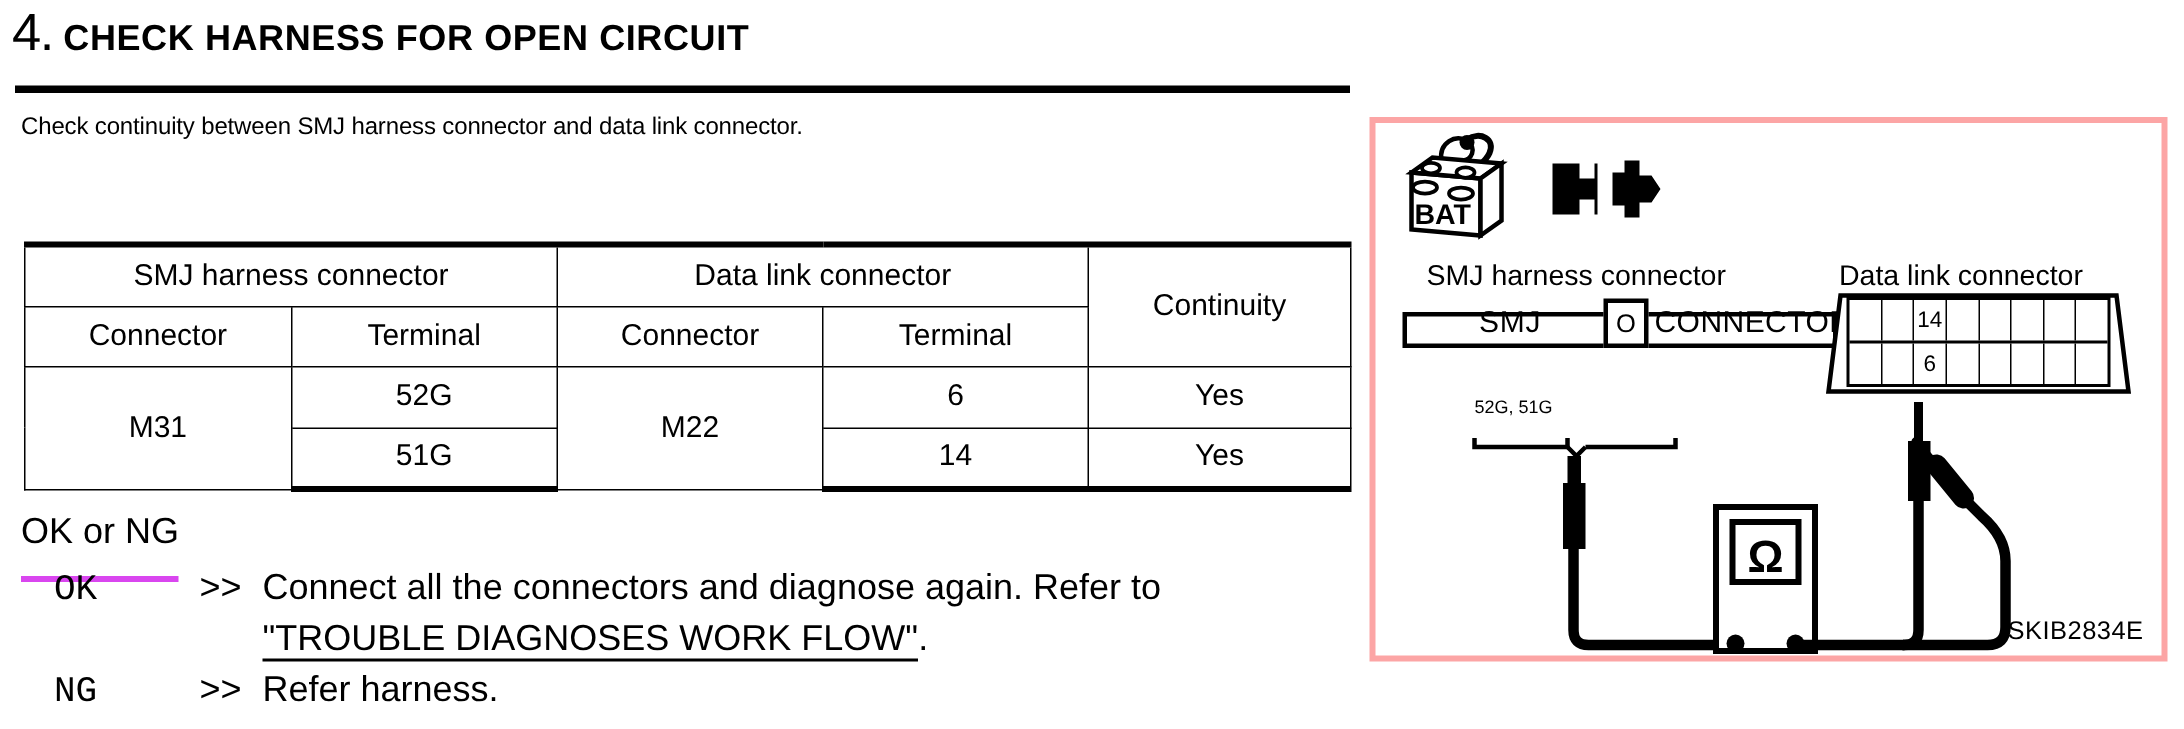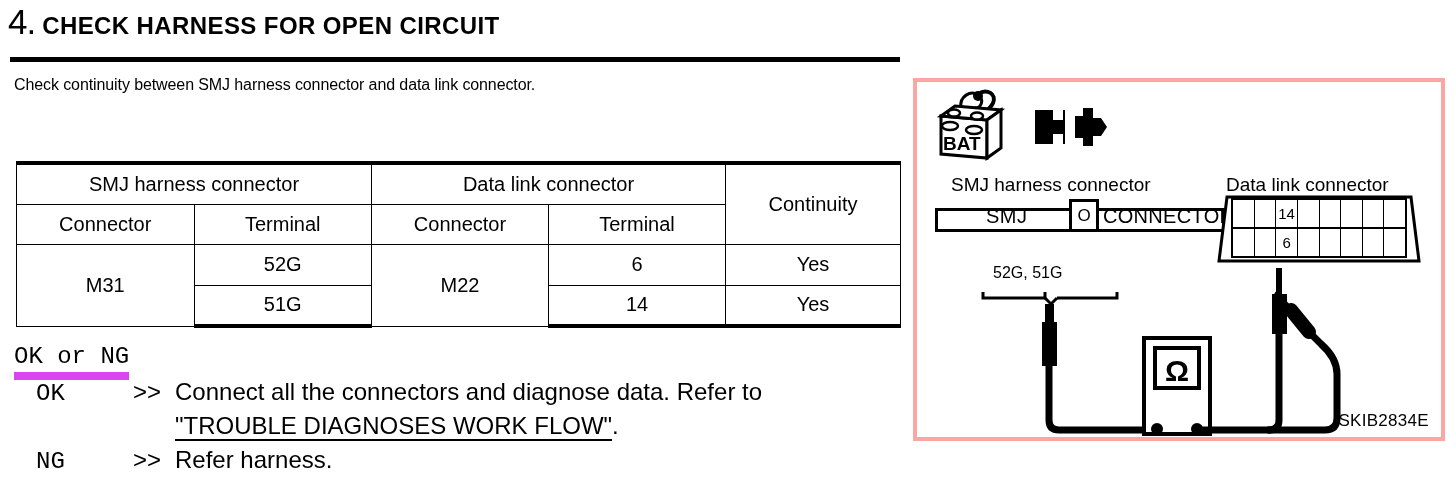--- a/index.html
+++ b/index.html
@@ -82,24 +82,23 @@
 
   
   #ok-or-ng {
     position: absolute;
     left: 14px;
     top: 341px;
     font-size: 24px;
   }
   #ok-or-ng-label {
     display: inline-block;
-    border-bottom: 8px solid #d946ef;
-    padding-bottom: 1px;
+    border-bottom: 4px solid #d946ef;
+    padding-bottom: 15px;
     line-height: 1.12;
-    font-family: Liberation Mono, monospace;
   }
   .result-row {
     position: absolute;
     font-size: 24px;
     white-space: nowrap;
   }
   #result-ok  { left: 36px; top: 378px; }
   #result-ng  { left: 36px; top: 446px; }
   .result-tag {
     display: inline-block;
@@ -250,23 +249,23 @@
     align-items: center;
     justify-content: center;
     font-size: 15px;
     line-height: 1;
   }
   .dlc-cell:last-child { border-right: none; }
 
   
   #probe-label {
     position: absolute;
-    left: 76px;
+    left: 66px;
     top: 182px;
-    font-size: 16px;
+    font-size: 12px;
     white-space: nowrap;
   }
 
   
   #figure-code {
     position: absolute;
     right: 12px;
     bottom: 6px;
     font-size: 17px;
     letter-spacing: 0.3px;
@@ -319,21 +318,21 @@
     <td>Yes</td>
   </tr>
 </tbody>
   </table>
 
 <div id="ok-or-ng">
   <span id="ok-or-ng-label">OK or NG</span>
 </div>
 
 <div class="result-row" id="result-ok">
-  <span class="result-tag">OK</span><span class="result-arrow">&gt;&gt;</span><span>Connect all the connectors and diagnose data. Refer to</span>
+  <span class="result-tag">OK</span><span class="result-arrow">&gt;&gt;</span><span>Connect all the connectors and diagnose again. Refer to</span>
 </div>
 
 <div id="result-ok-line2">
   <span class="doc-ref">"TROUBLE DIAGNOSES WORK FLOW"</span><span>.</span>
 </div>
 
 <div class="result-row" id="result-ng">
   <span class="result-tag">NG</span><span class="result-arrow">&gt;&gt;</span><span>Refer harness.</span>
 </div>
 

